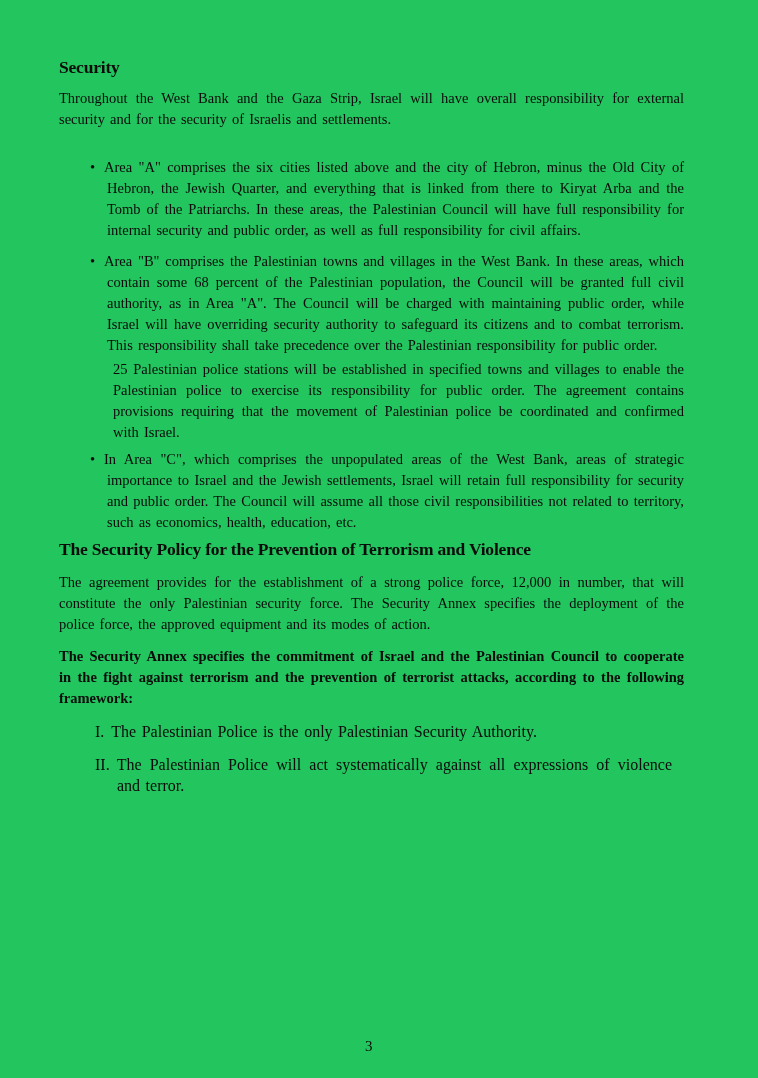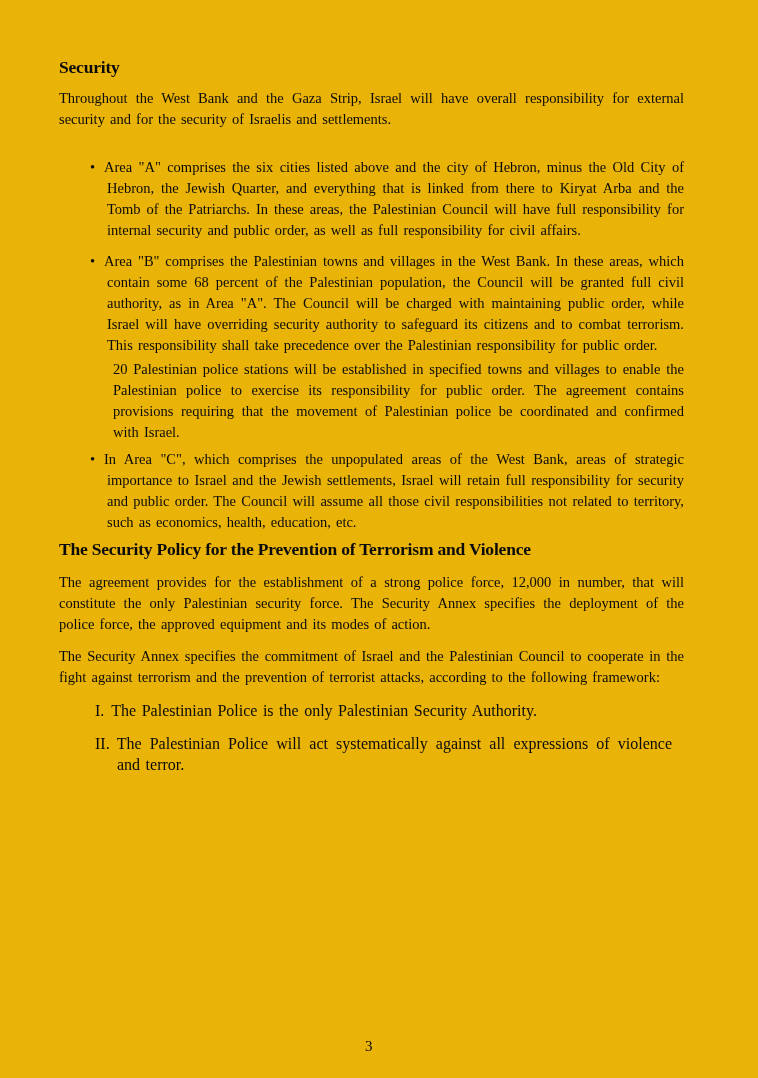--- a/index.html
+++ b/index.html
@@ -1,20 +1,20 @@
 <!DOCTYPE html>
 <html><head>
 <meta charset="utf-8">
 <style>
   html, body { margin: 0; padding: 0; background: #e8e8e8; }
   .page {
     position: relative;
     width: 758px;
     height: 1078px;
-    background: #eab308;
+    background: #22c55e;
     font-family: "Liberation Serif", serif;
     color: #0b0b0b;
     overflow: hidden;
     -webkit-font-smoothing: antialiased;
   }
   .content {
     position: absolute;
     left: 59px;
     top: 57px;
     width: 625px;
@@ -62,21 +62,21 @@
     font-size: 16px;
     line-height: 21px;
     text-align: justify;
     word-spacing: 1.5px;
     margin: 12px;
   }
   .roman-marker { margin-right: 7px; }
   
   .mb-3  { margin-bottom: 3px; }
   .mb-6  { margin-bottom: 6px; }
-  .mb-8  { margin-bottom: 8px; }
+  .mb-8  { margin-bottom: 8px; font-weight: bold; }
   .mb-9  { margin-bottom: 9px; }
   .mb-10 { margin-bottom: 10px; }
   .mb-11 { margin-bottom: 11px; }
   .mb-12 { margin-bottom: 12px; }
   .mb-13 { margin-bottom: 13px; }
   .mb-15 { margin-bottom: 27px; }
   .mb-17 { margin-bottom: 17px; }
   .page-number {
     position: absolute;
     top: 1036px;
@@ -97,21 +97,21 @@
 
 
     <div class="bullet-item mb-10">
       <span class="bullet-dot">•</span><span>Area "A" comprises the six cities listed above and the city of Hebron, minus the Old City of Hebron, the Jewish Quarter, and everything that is linked from there to Kiryat Arba and the Tomb of the Patriarchs. In these areas, the Palestinian Council will have full responsibility for internal security and public order, as well as full responsibility for civil affairs.</span>
     </div>
 
     <div class="bullet-item mb-3">
       <span class="bullet-dot">•</span><span>Area "B" comprises the Palestinian towns and villages in the West Bank. In these areas, which contain some 68 percent of the Palestinian population, the Council will be granted full civil authority, as in Area "A". The Council will be charged with maintaining public order, while Israel will have overriding security authority to safeguard its citizens and to combat terrorism. This responsibility shall take precedence over the Palestinian responsibility for public order.</span>
     </div>
 
-    <p class="note-par mb-6">20 Palestinian police stations will be established in specified towns and villages to enable the Palestinian police to exercise its responsibility for public order. The agreement contains provisions requiring that the movement of Palestinian police be coordinated and confirmed with Israel.</p>
+    <p class="note-par mb-6">25 Palestinian police stations will be established in specified towns and villages to enable the Palestinian police to exercise its responsibility for public order. The agreement contains provisions requiring that the movement of Palestinian police be coordinated and confirmed with Israel.</p>
 
     <div class="bullet-item mb-6">
       <span class="bullet-dot">•</span><span>In Area "C", which comprises the unpopulated areas of the West Bank, areas of strategic importance to Israel and the Jewish settlements, Israel will retain full responsibility for security and public order. The Council will assume all those civil responsibilities not related to territory, such as economics, health, education, etc.</span>
     </div>
 
 
 
     <h2 class="heading mb-13">The Security Policy for the Prevention of Terrorism and Violence</h2>
 
     <p class="body-par mb-11">The agreement provides for the establishment of a strong police force, 12,000 in number, that will constitute the only Palestinian security force. The Security Annex specifies the deployment of the police force, the approved equipment and its modes of action.</p>

